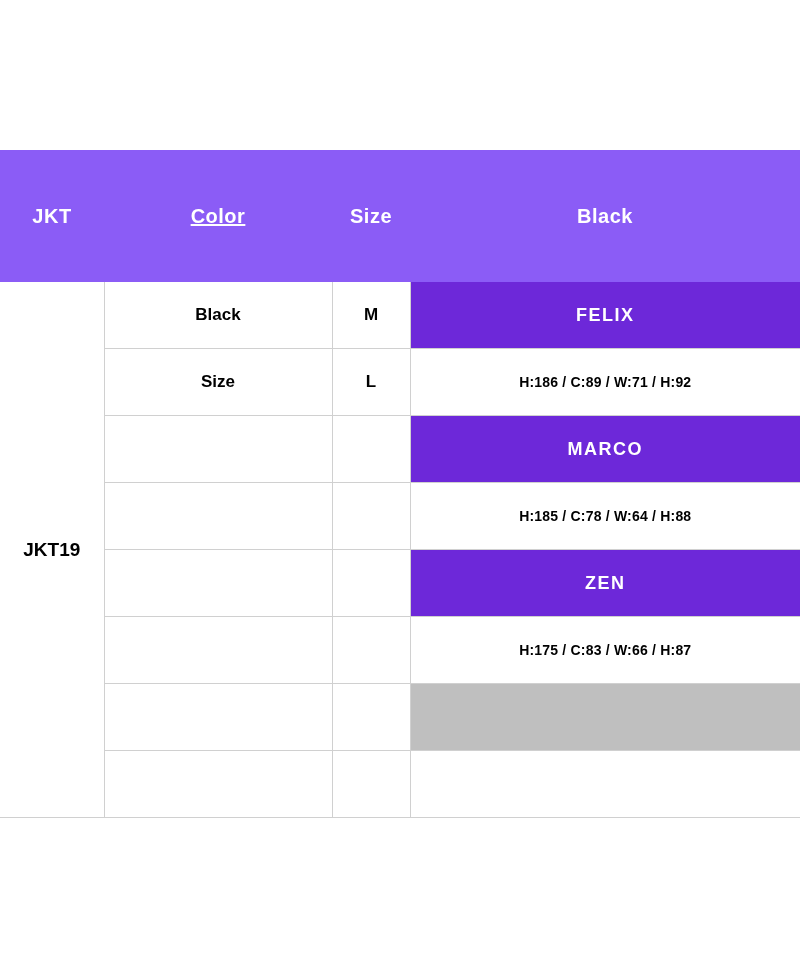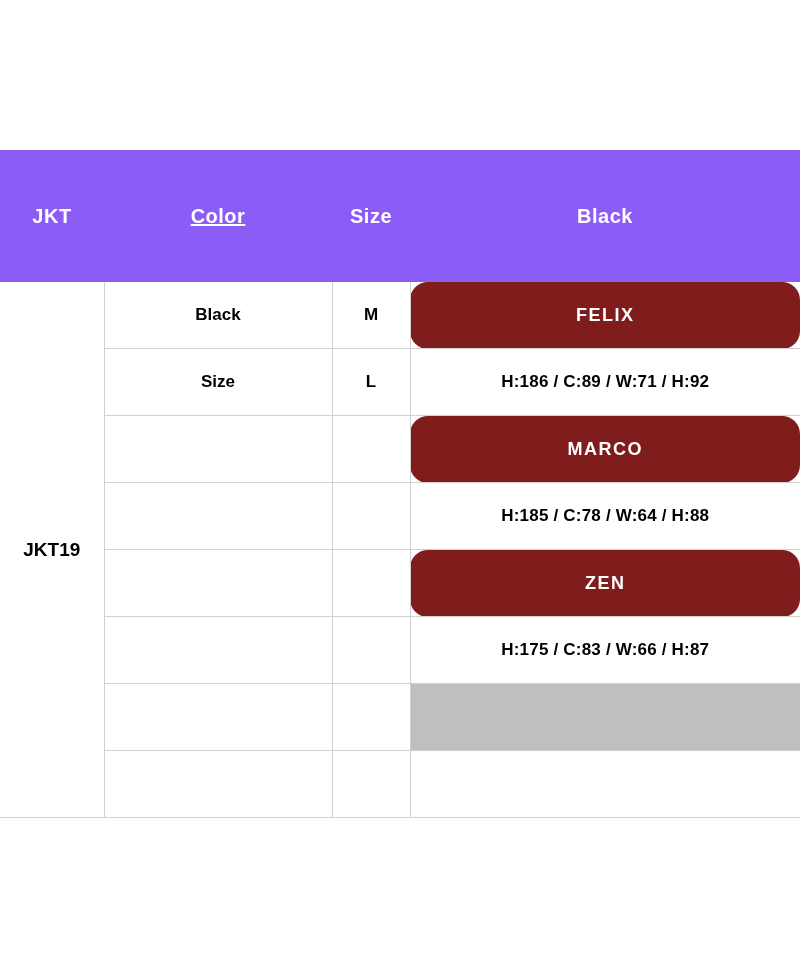--- a/index.html
+++ b/index.html
@@ -60,29 +60,28 @@
     border-top: none;
     background: #ffffff;
     margin-top: 40px;
   }
   .body-row td.cell-jkt {
     border-left: none;
     font-size: 19px;
   }
   .body-row td.cell-models {
     border-right: none;
-    font-size: 17px;
+    font-size: 14px;
     letter-spacing: 0.2px;
   }
   .body-row td.model-name {
-    background: #7f1d1d;
+    background: #6d28d9;
     color: #ffffff;
     font-size: 18px;
     letter-spacing: 1.5px;
-    border-radius: 18px;
   }
   .body-row td.empty-shaded {
     background: #bfbfbf;
   }
   .body-row td.blank {
     background: #ffffff;
   }
   .rowspan-jkt {
     border-left: none !important;
     border-bottom: 1px solid #d0d0d0;

